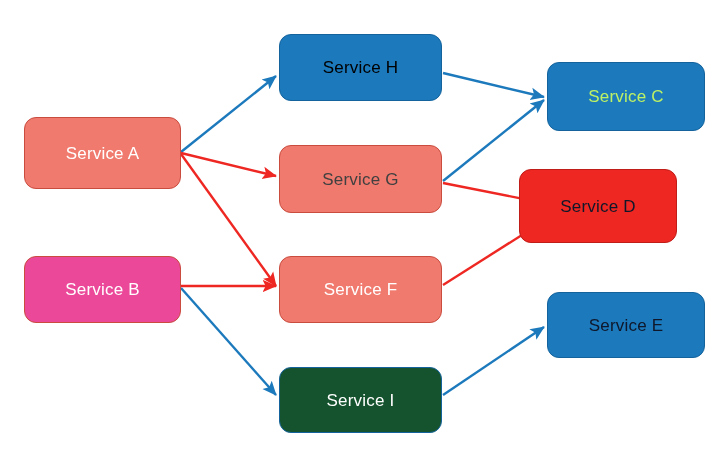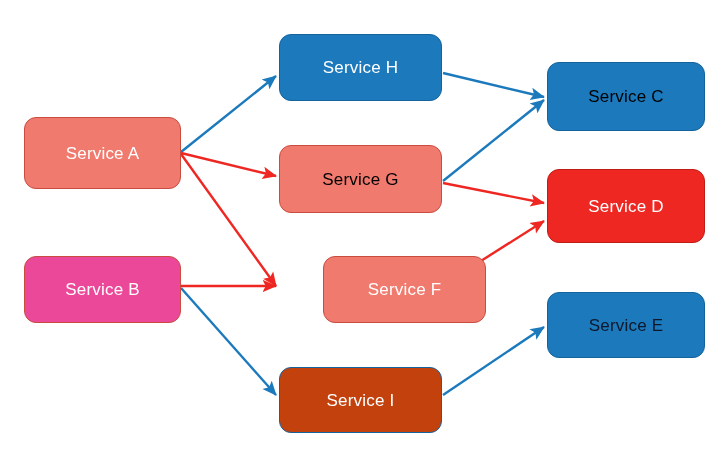--- a/index.html
+++ b/index.html
@@ -73,36 +73,36 @@
       </g>
   </svg>
 
   <div id="nodes-group">
       <div class="node" style="left: 24px; top: 117px; width: 157px; height: 72px; background: rgb(240, 122, 110); border: 1.5px solid rgb(201, 76, 63); color: rgb(255, 255, 255); text-align: center;">
         <span class="node-label">Service A</span>
       </div>
       <div class="node" style="left: 24px; top: 256px; width: 157px; height: 67px; background: #ec4899; border: 1.5px solid rgb(201, 76, 63); color: rgb(255, 255, 255);">
         <span class="node-label">Service B</span>
       </div>
-      <div class="node" style="left: 279px; top: 34px; width: 163px; height: 67px; background: rgb(27, 121, 188); border: 1.5px solid rgb(20, 99, 156); color: #ffffff;">
+      <div class="node" style="left: 279px; top: 34px; width: 163px; height: 67px; background: rgb(27, 121, 188); border: 1.5px solid rgb(20, 99, 156); color: #000000;">
         <span class="node-label">Service H</span>
       </div>
-      <div class="node" style="left: 279px; top: 145px; width: 163px; height: 68px; background: rgb(240, 122, 110); border: 1.5px solid rgb(201, 76, 63); color: #000000;">
+      <div class="node" style="left: 279px; top: 145px; width: 163px; height: 68px; background: rgb(240, 122, 110); border: 1.5px solid rgb(201, 76, 63); color: #404040;">
         <span class="node-label">Service G</span>
       </div>
-      <div class="node" style="left: 279px; top: 256px; width: 163px; height: 67px; background: rgb(240, 122, 110); border: 1.5px solid rgb(201, 76, 63); color: rgb(255, 255, 255); margin-left: 44px;">
+      <div class="node" style="left: 279px; top: 256px; width: 163px; height: 67px; background: rgb(240, 122, 110); border: 1.5px solid rgb(201, 76, 63); color: rgb(255, 255, 255);">
         <span class="node-label">Service F</span>
       </div>
-      <div class="node" style="left: 279px; top: 367px; width: 163px; height: 66px; background: #c2410c; border: 1.5px solid rgb(20, 99, 156); color: rgb(255, 255, 255);">
+      <div class="node" style="left: 279px; top: 367px; width: 163px; height: 66px; background: #14532d; border: 1.5px solid rgb(20, 99, 156); color: rgb(255, 255, 255);">
         <span class="node-label">Service I</span>
       </div>
-      <div class="node" style="left: 547px; top: 62px; width: 158px; height: 69px; background: rgb(27, 121, 188); border: 1.5px solid rgb(20, 99, 156); color: #000000;">
+      <div class="node" style="left: 547px; top: 62px; width: 158px; height: 69px; background: rgb(27, 121, 188); border: 1.5px solid rgb(20, 99, 156); color: #bef264;">
         <span class="node-label">Service C</span>
       </div>
-      <div class="node" style="left: 547px; top: 169px; width: 158px; height: 74px; background: rgb(238, 39, 34); border: 1.5px solid rgb(192, 28, 24); color: #ffffff;">
+      <div class="node" style="left: 519px; top: 169px; width: 158px; height: 74px; background: rgb(238, 39, 34); border: 1.5px solid rgb(192, 28, 24); color: #0f172a;">
         <span class="node-label">Service D</span>
       </div>
       <div class="node" style="left: 547px; top: 292px; width: 158px; height: 66px; background: rgb(27, 121, 188); border: 1.5px solid rgb(20, 99, 156); color: #0f172a;">
         <span class="node-label">Service E</span>
       </div>
     </div>
 
 </div>
 
 </body></html>

